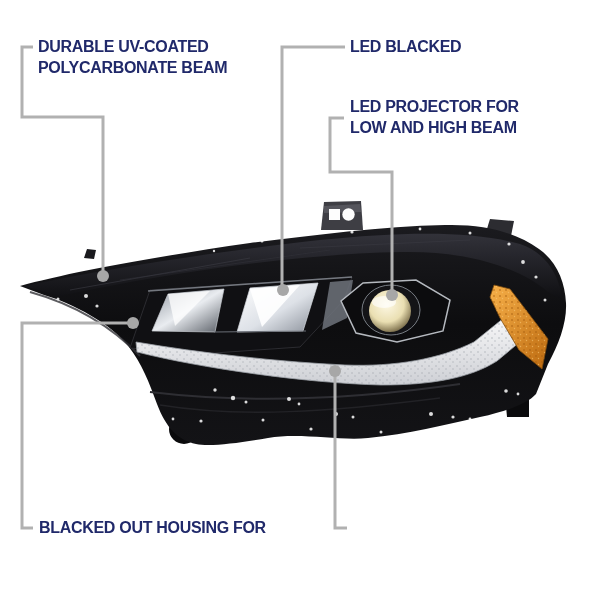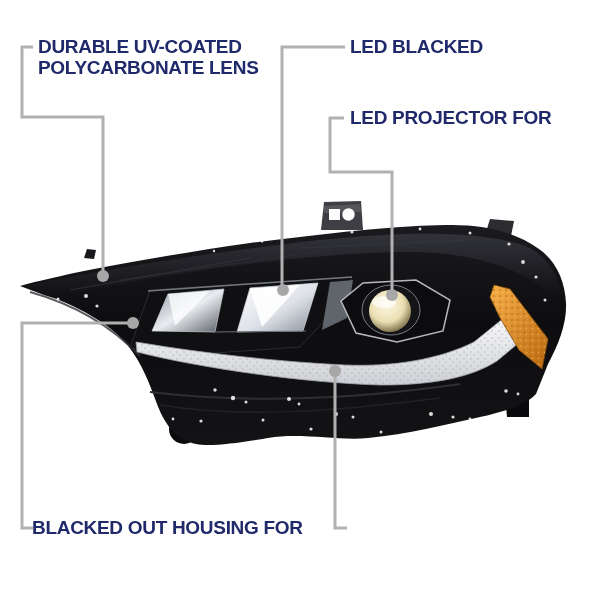--- a/index.html
+++ b/index.html
@@ -8,31 +8,31 @@
     width:600px;height:600px;
     background:var(--background,#fff);
     overflow:hidden;
     font-family:"Liberation Sans", sans-serif;
   }
   .scene{position:absolute;left:0;top:0;width:600px;height:600px;}
   .callout-label{
     position:absolute;
     font-family:"Liberation Sans", sans-serif;
     font-weight:700;
-    font-size:19px;
+    font-size:16px;
     line-height:21px;
     letter-spacing:-0.3px;
     color:var(--label-text,#20296a);
     white-space:nowrap;
   }
   .callout-label span{display:block;}
   .pos-lens{left:38px;top:36px;}
   .pos-emitters{left:350px;top:36px;}
-  .pos-projector{left:350px;top:107px;}
-  .pos-housing{left:32px;top:517px;}
+  .pos-projector{left:350px;top:96px;}
+  .pos-housing{left:39px;top:517px;}
   .pos-drl{left:352px;top:517px;}
   .callout-line{fill:none;stroke:var(--callout-line,#b1b1b1);stroke-width:3;}
   .callout-dot{fill:var(--callout-dot,#a7a7a7);}
 </style>
 </head>
 <body>
 
 <div class="canvas">
 
   <svg class="scene" viewBox="0 0 600 600">
@@ -226,27 +226,28 @@
       <circle class="callout-dot" cx="103" cy="276" r="6"></circle>
       <circle class="callout-dot" cx="283" cy="290" r="6"></circle>
       <circle class="callout-dot" cx="392" cy="295" r="6"></circle>
       <circle class="callout-dot" cx="133" cy="323" r="6"></circle>
       <circle class="callout-dot" cx="335" cy="371" r="6"></circle>
     </g>
   </svg>
 
   <div class="callout-label pos-lens">
     <span>DURABLE UV-COATED</span>
-    <span>POLYCARBONATE LENS</span>
+    <span>POLYCARBONATE BEAM</span>
   </div>
   <div class="callout-label pos-emitters">
     <span>LED BLACKED</span>
   </div>
   <div class="callout-label pos-projector">
     <span>LED PROJECTOR FOR</span>
+    <span>LOW AND HIGH BEAM</span>
   </div>
   <div class="callout-label pos-housing">
     <span>BLACKED OUT HOUSING FOR</span>
   </div>
   <div class="callout-label pos-drl">
   </div>
 
 </div>
 
 </body></html>

